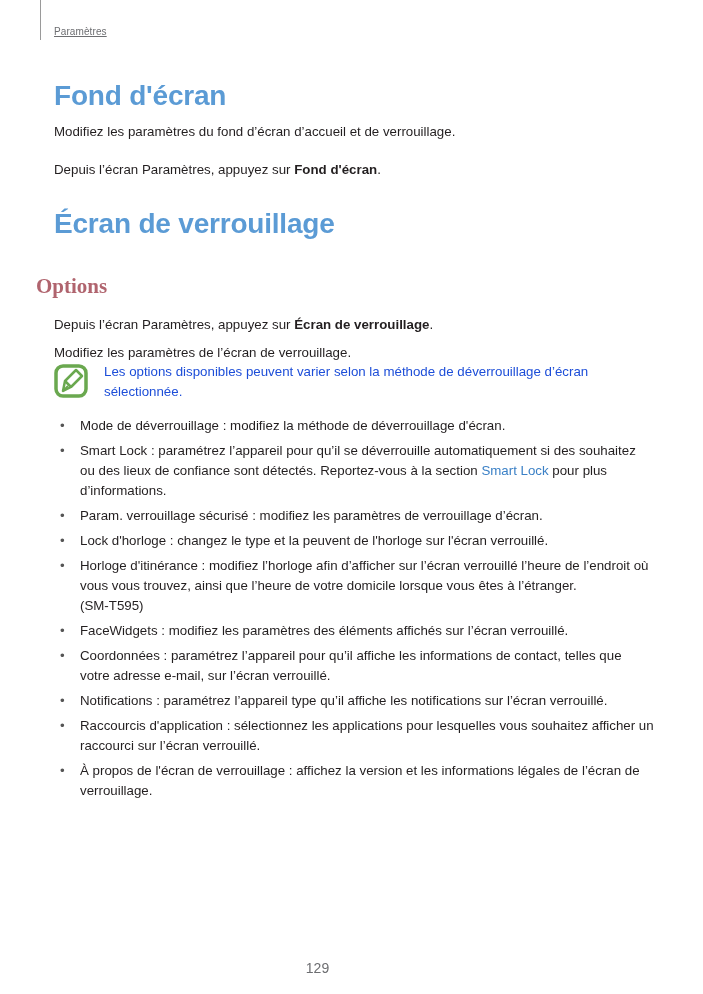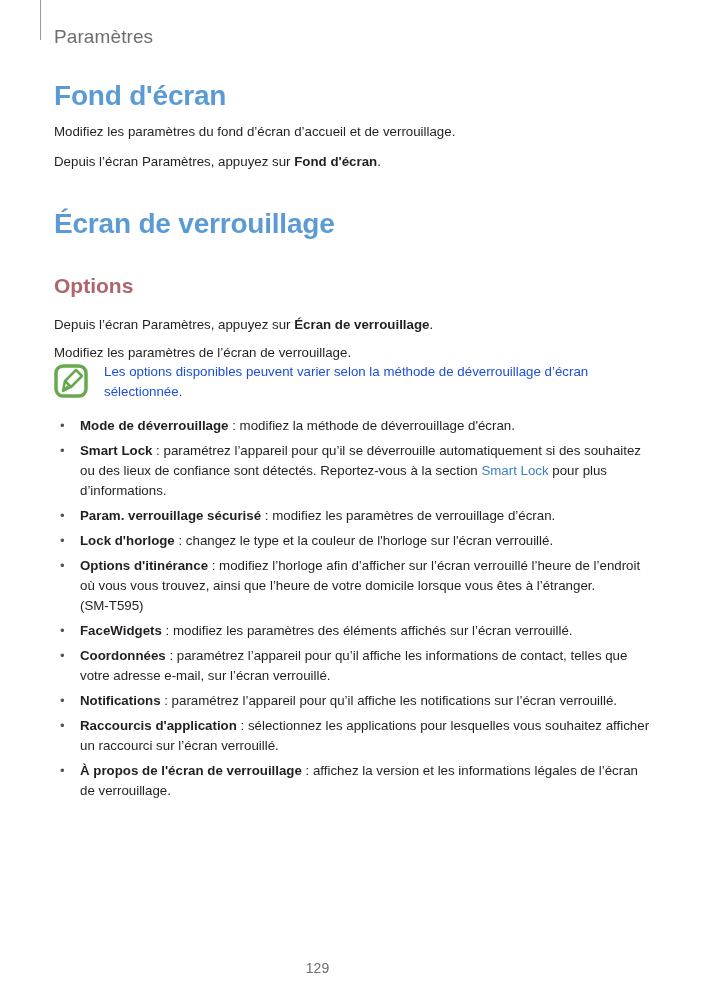--- a/index.html
+++ b/index.html
@@ -7,30 +7,30 @@
       width: 703px; height: 994px; position: relative; overflow: hidden;
       font-family: "Liberation Sans", "DejaVu Sans", sans-serif;
       color: #231f20;
     }
     .header-rule {
       position: absolute; left: 40px; top: 0; width: 1px; height: 40px;
       background: #9a9a9a;
     }
     .header-title {
       position: absolute; left: 54px; top: 26px;
-      font-size: 19px; color: #6d6e71; letter-spacing: 0.1px;
+      font-size: 10px; color: #6d6e71; letter-spacing: 0.1px; text-decoration: underline;
     }
     .h1 {
       position: absolute; left: 54px;
       font-size: 28px; font-weight: bold; color: #5b9bd5;
       letter-spacing: -0.2px; margin: 0;
     }
     .h2 {
-      position: absolute; left: 54px;
-      font-size: 21px; font-weight: bold; color: #b0646e; margin: 0;
+      position: absolute; left: 36px;
+      font-size: 21px; font-weight: bold; color: #b0646e; margin: 0; font-family: Liberation Serif, serif;
     }
     .p {
       position: absolute; left: 54px;
       font-size: 13.3px; line-height: 20px; color: #231f20; margin: 0;
       white-space: nowrap;
     }
     .p b { font-weight: bold; }
     .note {
       position: absolute; left: 54px; top: 362px; width: 600px;
     }
@@ -46,36 +46,36 @@
       list-style: none; margin: 0; padding: 0;
     }
     ul.opts li {
       position: relative; padding-left: 26px;
       font-size: 13.3px; line-height: 20px; color: #231f20;
       margin-bottom: 5px;
     }
     ul.opts li .bullet {
       position: absolute; left: 6px; top: 0; color: #555;
     }
-    ul.opts li b { font-weight: bold; }
+    ul.opts li b { font-weight: normal; }
     .link { color: #3b80c6; }
     .page-number {
       position: absolute; left: 0; width: 635px; top: 960px;
       text-align: center; font-size: 14px; color: #6d6e71;
     }
   </style>
 </head>
 <body>
 
 <div class="header-rule"></div>
 <div class="header-title">Paramètres</div>
 
 <h1 class="h1" style="top:80px;">Fond d'écran</h1>
 <p class="p" style="top:122px;">Modifiez les paramètres du fond d’écran d’accueil et de verrouillage.</p>
-<p class="p" style="top:152px;text-align:right;"><span>Depuis l’écran Paramètres, appuyez sur </span><b>Fond d'écran</b><span>.</span></p>
+<p class="p" style="top:160px;text-align:right;"><span>Depuis l’écran Paramètres, appuyez sur </span><b>Fond d'écran</b><span>.</span></p>
 
 <h1 class="h1" style="top:208px;">Écran de verrouillage</h1>
 <h2 class="h2" style="top:274px;">Options</h2>
 <p class="p" style="top:324px;margin-top:19px;">Modifiez les paramètres de l’écran de verrouillage.</p>
 <p class="p" style="top:315px;"><span>Depuis l’écran Paramètres, appuyez sur </span><b>Écran de verrouillage</b><span>.</span></p>
 
 <div class="note">
   <span class="note-icon">
     <svg width="34" height="34" viewBox="0 0 34 34">
       <rect x="2" y="2" width="30" height="30" rx="7" ry="7" fill="none" stroke="#6aa84f" stroke-width="3.5"></rect>
@@ -84,22 +84,22 @@
       <path d="M9 27 L14 22" fill="none" stroke="#6aa84f" stroke-width="2"></path>
     </svg>
   </span>
   <div class="note-text">Les options disponibles peuvent varier selon la méthode de déverrouillage d’écran sélectionnée.</div>
 </div>
 
 <ul class="opts">
   <li><span class="bullet">•</span><b>Mode de déverrouillage</b><span> : modifiez la méthode de déverrouillage d'écran.</span></li>
   <li><span class="bullet">•</span><b>Smart Lock</b><span> : paramétrez l’appareil pour qu’il se déverrouille automatiquement si des souhaitez ou des lieux de confiance sont détectés. Reportez-vous à la section </span><span class="link">Smart Lock</span><span> pour plus d’informations.</span></li>
   <li><span class="bullet">•</span><b>Param. verrouillage sécurisé</b><span> : modifiez les paramètres de verrouillage d’écran.</span></li>
-  <li><span class="bullet">•</span><b>Lock d'horloge</b><span> : changez le type et la couleur de l'horloge sur l'écran verrouillé.</span></li>
-  <li><span class="bullet">•</span><b>Options d'itinérance</b><span> : modifiez l’horloge afin d’afficher sur l’écran verrouillé l’heure de l’endroit où vous vous trouvez, ainsi que l’heure de votre domicile lorsque vous êtes à l’étranger.</span><br><span>(SM-T595)</span></li>
+  <li><span class="bullet">•</span><b>Lock d'horloge</b><span> : changez le type et la peuvent de l'horloge sur l'écran verrouillé.</span></li>
+  <li><span class="bullet">•</span><b>Horloge d'itinérance</b><span> : modifiez l’horloge afin d’afficher sur l’écran verrouillé l’heure de l’endroit où vous vous trouvez, ainsi que l’heure de votre domicile lorsque vous êtes à l’étranger.</span><br><span>(SM-T595)</span></li>
   <li><span class="bullet">•</span><b>FaceWidgets</b><span> : modifiez les paramètres des éléments affichés sur l’écran verrouillé.</span></li>
   <li><span class="bullet">•</span><b>Coordonnées</b><span> : paramétrez l’appareil pour qu’il affiche les informations de contact, telles que votre adresse e-mail, sur l’écran verrouillé.</span></li>
-  <li><span class="bullet">•</span><b>Notifications</b><span> : paramétrez l’appareil pour qu’il affiche les notifications sur l’écran verrouillé.</span></li>
+  <li><span class="bullet">•</span><b>Notifications</b><span> : paramétrez l’appareil type qu’il affiche les notifications sur l’écran verrouillé.</span></li>
   <li><span class="bullet">•</span><b>Raccourcis d'application</b><span> : sélectionnez les applications pour lesquelles vous souhaitez afficher un raccourci sur l’écran verrouillé.</span></li>
   <li><span class="bullet">•</span><b>À propos de l'écran de verrouillage</b><span> : affichez la version et les informations légales de l’écran de verrouillage.</span></li>
 </ul>
 
 <div class="page-number">129</div>
 
 </body></html>

